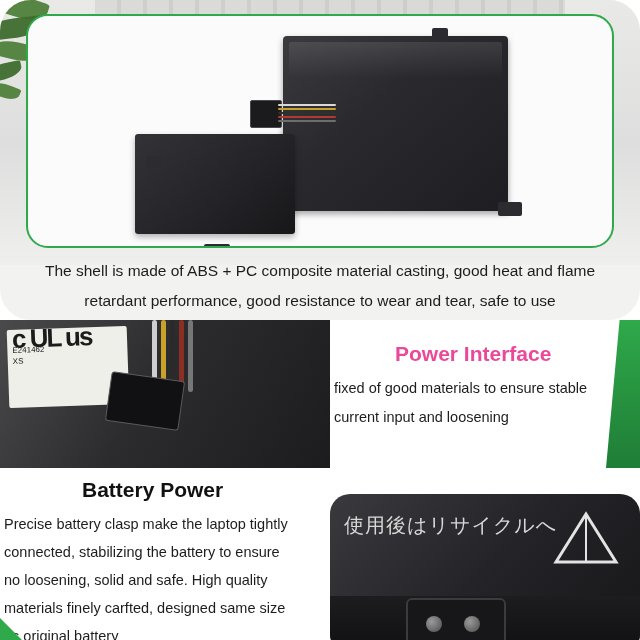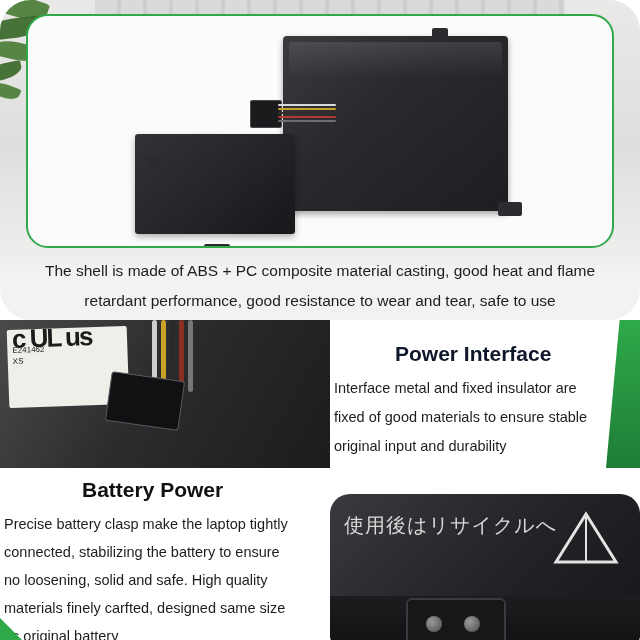--- a/index.html
+++ b/index.html
@@ -211,21 +211,21 @@
     right: 0; top: 0;
     width: 34px; height: 148px;
     background: linear-gradient(180deg, #2fa94a, #1f7d36);
     clip-path: polygon(40% 0, 100% 0, 100% 100%, 0 100%);
   }
   .pi-title {
     position: absolute;
     left: 65px; top: 22px;
     font-size: 21px;
     font-weight: bold;
-    color: #0f172a;
+    color: #ec4899;
   }
   .pi-body {
     position: absolute;
     left: 4px; top: 54px;
     width: 282px;
     font-size: 14.5px;
     line-height: 29px;
     color: #1d1d1d;
   }
 
@@ -351,23 +351,22 @@
         <i></i>
         <i></i>
     </div>
     <div class="cab-conn"></div>
   </div>
 
   <div class="panel pi-block">
     <div class="pi-green"></div>
     <div class="pi-title">Power Interface</div>
     <div class="pi-body">
-      <div>Interface metal and fixed insulator are</div>
       <div>fixed of good materials to ensure stable</div>
-      <div>original input and durability</div>
+      <div>current input and loosening</div>
     </div>
   </div>
 
   <div class="bb-title">Battery Power</div>
   <div class="bb-body">
     <div>Precise battery clasp make the laptop tightly</div>
     <div>connected, stabilizing the battery to ensure</div>
     <div>no loosening, solid and safe. High quality</div>
     <div>materials finely carfted, designed same size</div>
     <div>as original battery</div>

